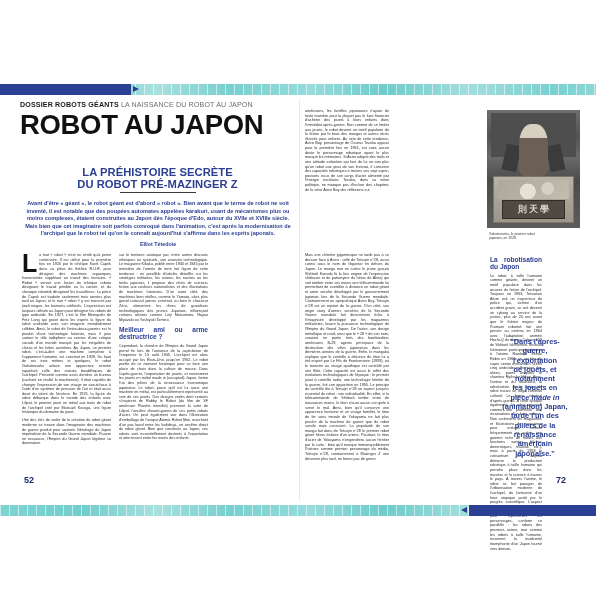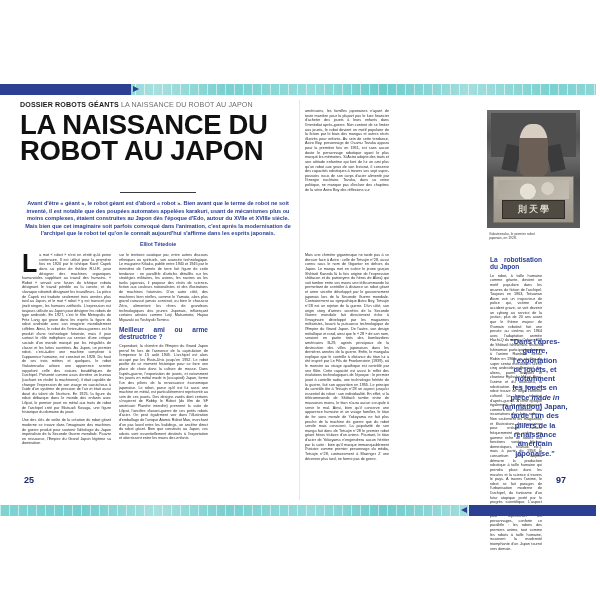--- a/index.html
+++ b/index.html
@@ -102,22 +102,25 @@
 
   <div class="sheet"></div>
   <div class="gutter"></div>
 
   <div class="kicker">
     <b>DOSSIER ROBOTS GÉANTS</b>
     <span>LA NAISSANCE DU ROBOT AU JAPON</span>
   </div>
 
   <div class="hl">
-    <div class="l1">LA NAISSANCE DU</div>
     <div class="l2">ROBOT AU JAPON</div>
+  </div>
+  <div class="sub">
+    <div>LA PRÉHISTOIRE SECRÈTE</div>
+    <div>DU ROBOT PRÉ-MAZINGER Z</div>
   </div>
   <div class="rule"></div>
 
   <div class="chapeau">Avant d'être « géant », le robot géant est d'abord « robot ». Bien avant que le terme de robot ne soit inventé, il est notable que des poupées automates appelées karakuri, usant de mécanismes plus ou moins complexes, étaient construites au Japon dès l'époque d'Edo, autour du XVIIe et XVIIIe siècle. Mais bien que cet imaginaire soit parfois convoqué dans l'animation, c'est après la modernisation de l'archipel que le robot tel qu'on le connaît aujourd'hui s'affirme dans les esprits japonais.</div>
   <div class="byline">Elliot Tétedoie</div>
 
   <div class="col lc1">
     <p><span class="dropcap">L</span><span>a mot « robot » n'est en vérité qu'à peine centenaire. Il est utilisé pour la première fois en 1920 par le tchèque Karel Čapek dans sa pièce de théâtre R.U.R. pour désigner des machines organiques humanoïdes suppléant au travail des humains. « Robot » servait une fusion du tchèque robota désignant le travail pénible ou la corvée, et du slovaque robotnik désignant les travailleurs. La pièce de Čapek est traduite seulement trois années plus tard au Japon, et le mot « robot » y est transcrit par jinzô ningen, les humains artificiels. L'expression est toujours utilisée au Japon pour désigner les robots de type androïde. En 1927, c'est le film Metropolis de Fritz Lang qui grave dans les esprits la figure du robot androïde avec son imagerie mondialement célèbre. Ainsi, le robot de l'entre-deux-guerres est le produit d'une technologie futuriste, mais il joue surtout le rôle indéphore au service d'une critique sociale d'un monde marqué par les inégalités de classe et les luttes ouvrières. Au Japon, un premier robot, c'est-à-dire une machine complexe à l'apparence humaine, est construit en 1928. Du haut de ses trois mètres et quelques, le robot Gakutensoku arbore une apparence sereine rappelant celle des statues bouddhiques de l'archipel. Présenté comme assis derrière un bureau (cachant en réalité la machinerie), il était capable de changer l'expression de son visage en caoutchouc à l'aide d'un système de pression de l'air et était aussi doué du talent de l'écriture. En 1925, la figure du robot débarque dans le monde des enfants avec Liliput, le premier jouet en métal aux traits de robot de l'archipel créé par Matsuzô Kosuga, une figure historique du domaine du jouet.</span></p>
     <p>Une des clés de voûte de la création du robot géant moderne se trouve dans l'imaginaire des machines de guerre produit pour soutenir l'idéologie du Japon impérialiste de la Seconde Guerre mondiale. Pauvre en ressource, l'Empire du Grand Japon légitime sa domination</p>
   </div>
@@ -167,22 +170,22 @@
     <div>les jouets en</div>
     <div><span>pièce </span><i>made in</i></div>
     <div>(animation) Japan,</div>
     <div>tarde l'un des</div>
     <div>piliers de la</div>
     <div>renaissance</div>
     <div>américain</div>
     <div>japonaise."</div>
   </div>
 
-  <div class="folio l">25</div>
-  <div class="folio r">97</div>
+  <div class="folio l">52</div>
+  <div class="folio r">72</div>
 
   <div class="band bot">
     <div class="stripes"></div>
   </div>
   <div class="navy right"></div>
   <div class="tri b"></div>
 
 </div>
 
 </body></html>

